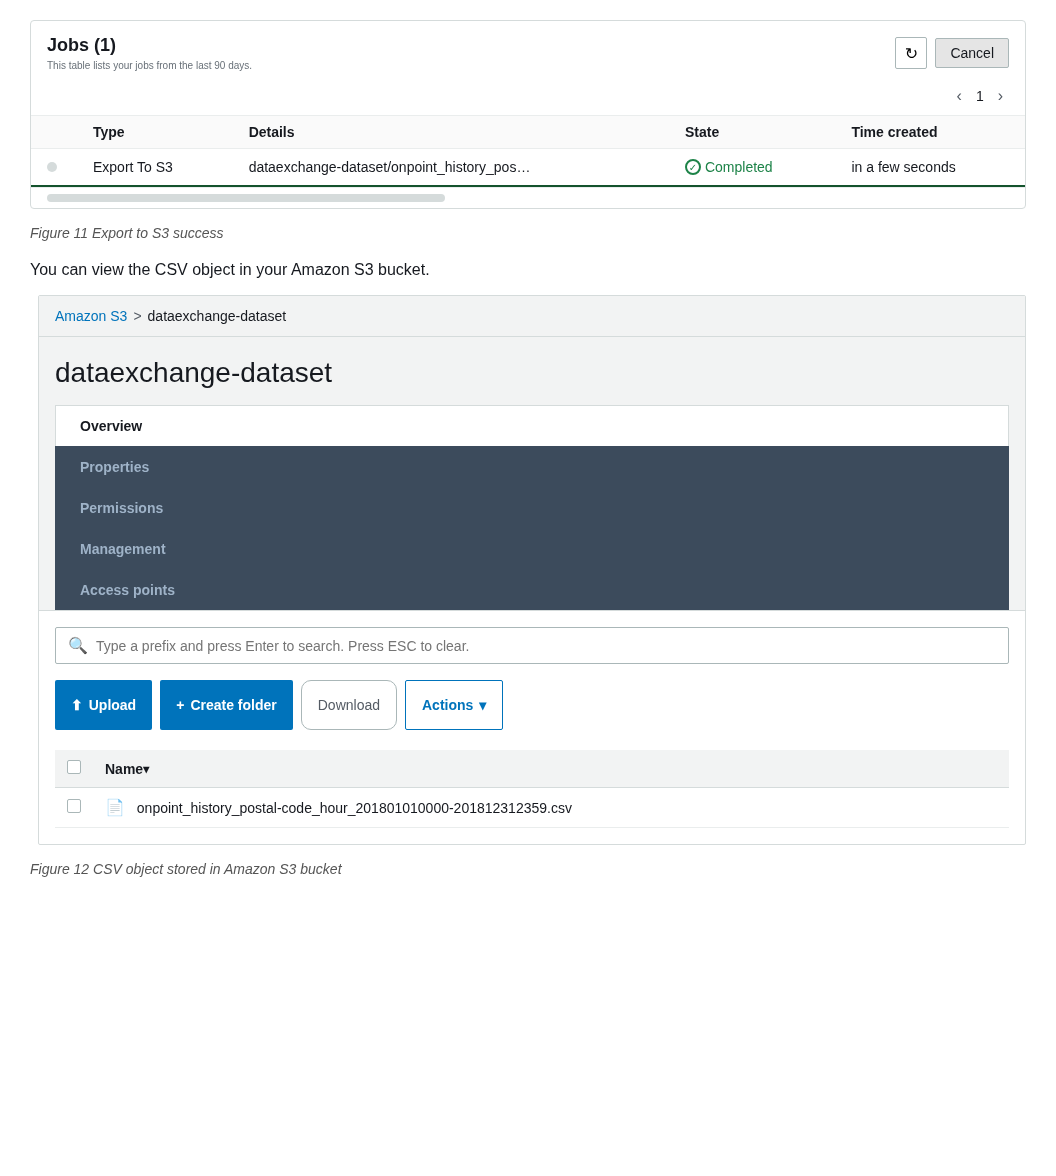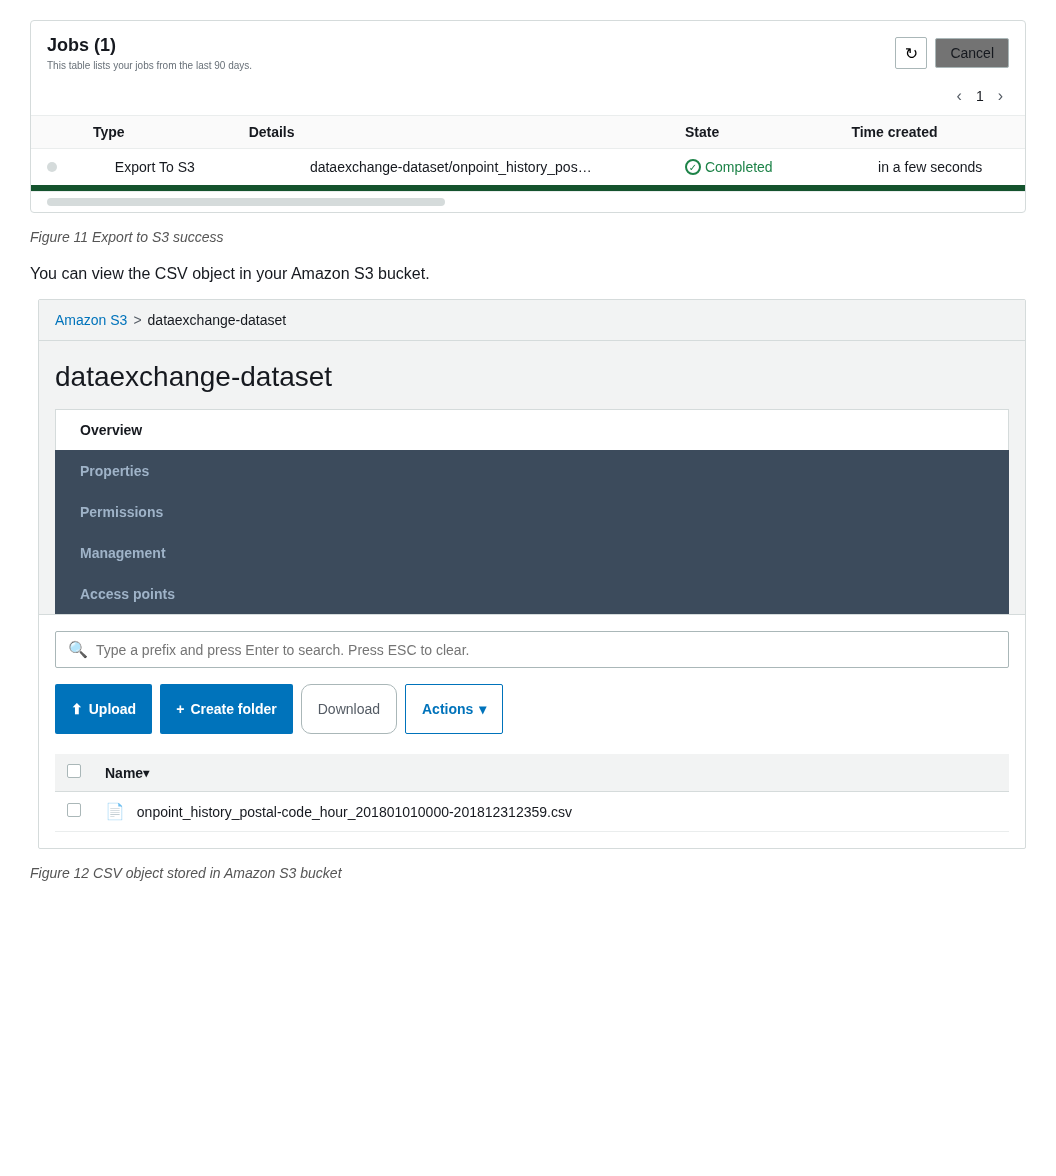--- a/index.html
+++ b/index.html
@@ -46,21 +46,21 @@
       width: 32px;
       height: 32px;
       cursor: pointer;
       display: flex;
       align-items: center;
       justify-content: center;
       font-size: 16px;
     }
     .btn-cancel {
       border: 1px solid #aab7b8;
-      background: #737373;
+      background: #e5e5e5;
       border-radius: 2px;
       padding: 6px 14px;
       cursor: pointer;
       font-size: 14px;
       color: #16191f;
     }
 
     .pagination-row {
       display: flex;
       justify-content: flex-end;
@@ -90,24 +90,23 @@
       font-weight: 700;
       font-size: 14px;
       padding: 8px 16px;
       border-top: 1px solid #eaeded;
       border-bottom: 1px solid #eaeded;
       background: #fafafa;
       color: #16191f;
     }
     .jobs-table td {
       padding: 10px 16px;
-      border-bottom: 6px solid #14532d;
-      font-size: 14px;
-      color: #16191f;
-      text-align: center;
+      border-bottom: 2px solid #14532d;
+      font-size: 14px;
+      color: #16191f;
     }
     .status-dot {
       display: inline-block;
       width: 10px;
       height: 10px;
       border-radius: 50%;
       background: #d5dbdb;
       margin-right: 4px;
     }
     .status-completed {

